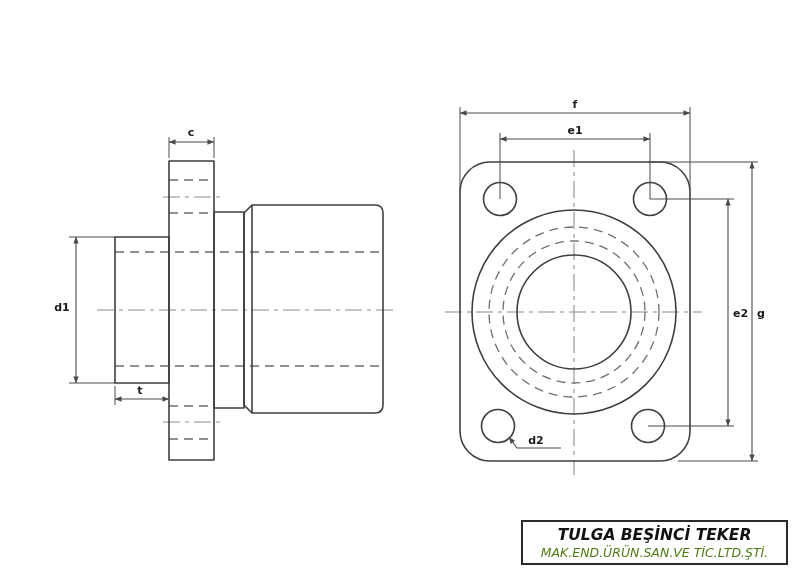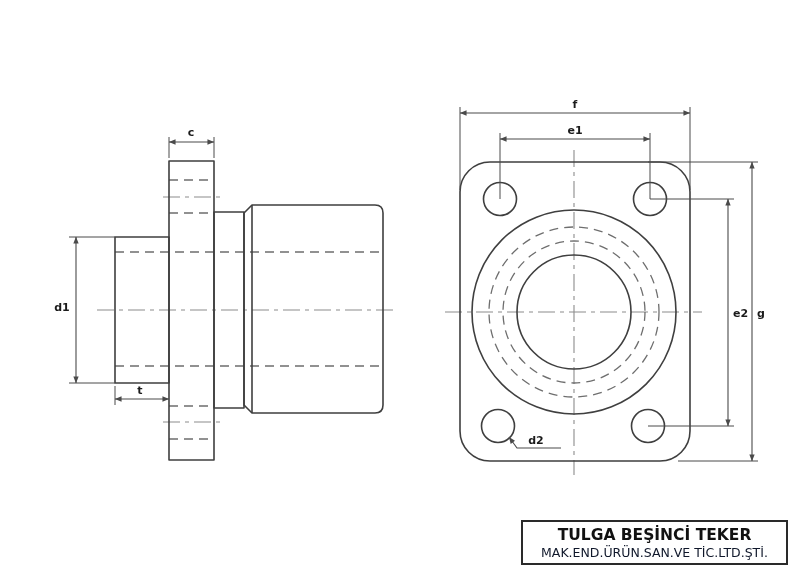--- a/index.html
+++ b/index.html
@@ -10,23 +10,23 @@
   .ol  {stroke:#3f3f3f;stroke-width:1.6;fill:none;stroke-linejoin:round;}
   .hid {stroke:#6e6e6e;stroke-width:1.3;fill:none;stroke-dasharray:9 6;}
   .cl  {stroke:#8c8c8c;stroke-width:1.1;fill:none;stroke-dasharray:17 5 4 5;}
   .dim {stroke:#4a4a4a;stroke-width:1.1;fill:none;}
   .ext {stroke:#4a4a4a;stroke-width:1;fill:none;}
   .lbl {font-family:"DejaVu Sans","Liberation Sans",sans-serif;font-size:11px;font-weight:bold;
         fill:#1b1b1b;}
   
   #titleblock{position:absolute;left:521px;top:520px;width:263px;height:41px;
       border:2px solid #2a2a2a;display:flex;flex-direction:column;align-items:center;
-      justify-content:center;background:#fff;}
+      justify-content:center;background:#fff;font-style:italic;}
   #titleblock .t1{font-size:15.5px;font-weight:bold;color:#111;line-height:19px;white-space:nowrap;}
-  #titleblock .t2{font-size:12.5px;color:#0f172a;line-height:15px;white-space:nowrap;}
+  #titleblock .t2{font-size:12.5px;color:#4d7c0f;line-height:15px;white-space:nowrap;}
 </style>
 </head>
 <body>
 
 <div id="stage">
   <svg width="800" height="581" viewBox="0 0 800 581">
     <defs>
       <marker id="ah" viewBox="0 0 10 10" refX="9.4" refY="5" markerWidth="9.5" markerHeight="7" markerUnits="userSpaceOnUse" orient="auto-start-reverse">
         <path d="M0,1.2 L9.6,5 L0,8.8 Z" fill="#4a4a4a"></path>
       </marker>

